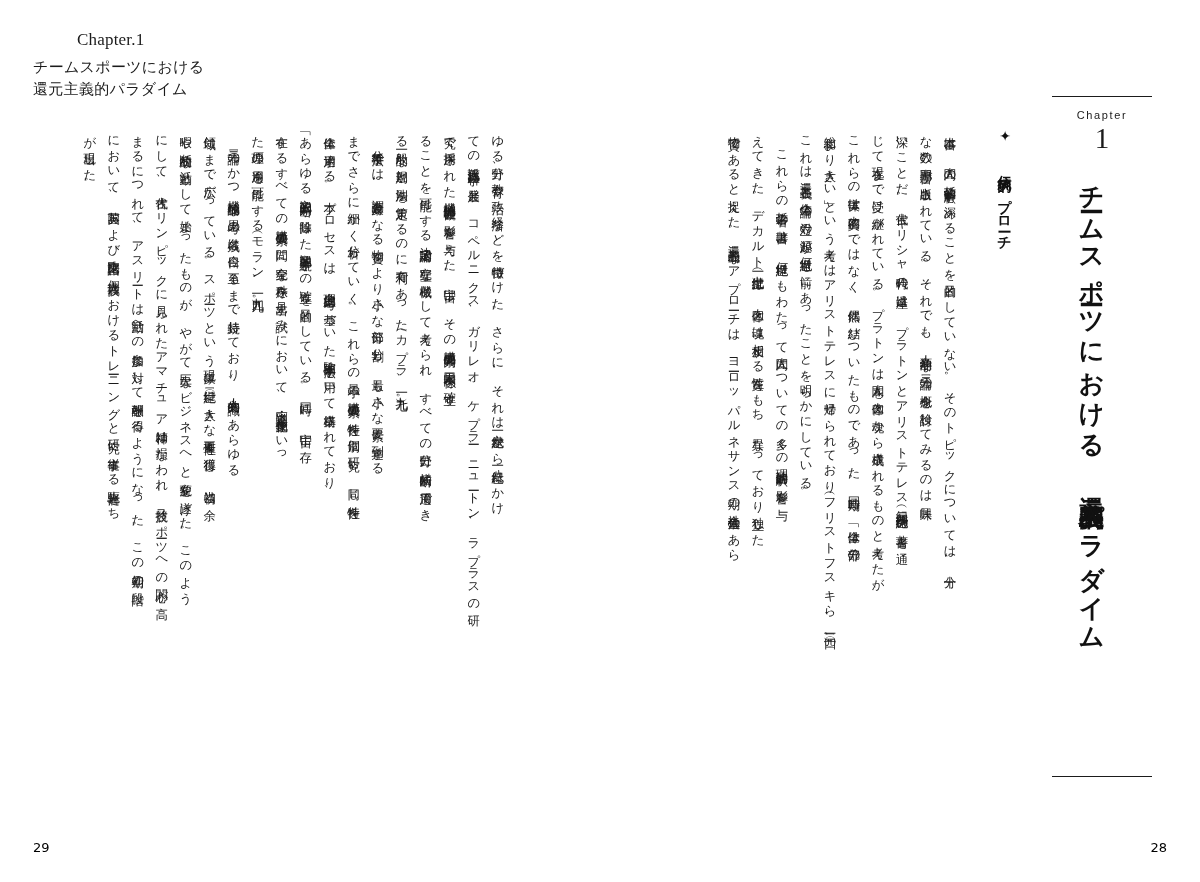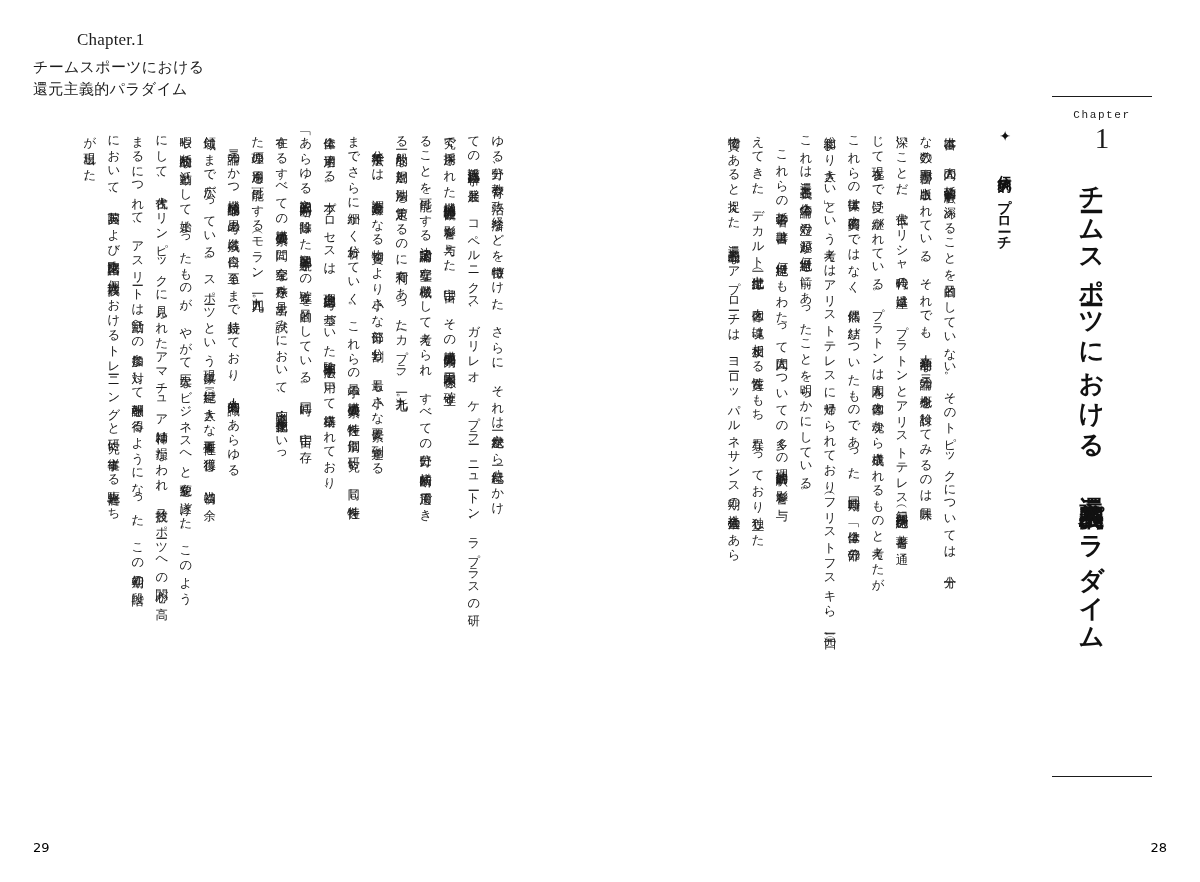--- a/index.html
+++ b/index.html
@@ -73,21 +73,21 @@
     position: absolute;
     right: 0;
     top: 680px;
     width: 100px;
     height: 1px;
     background: #1b1b1b;
   }
   .chapter-mark .ch-word {
     font-size: 11px;
     letter-spacing: 1.6px;
-    font-family: Liberation Mono, monospace;
+    font-family: Liberation Sans, sans-serif;
     color: #1b1b1b;
     margin-bottom: 2px;
   }
   .chapter-mark .ch-num {
     font-size: 29px;
     font-family: "Liberation Serif", serif;
     color: #1b1b1b;
     line-height: 1.1;
   }
 

